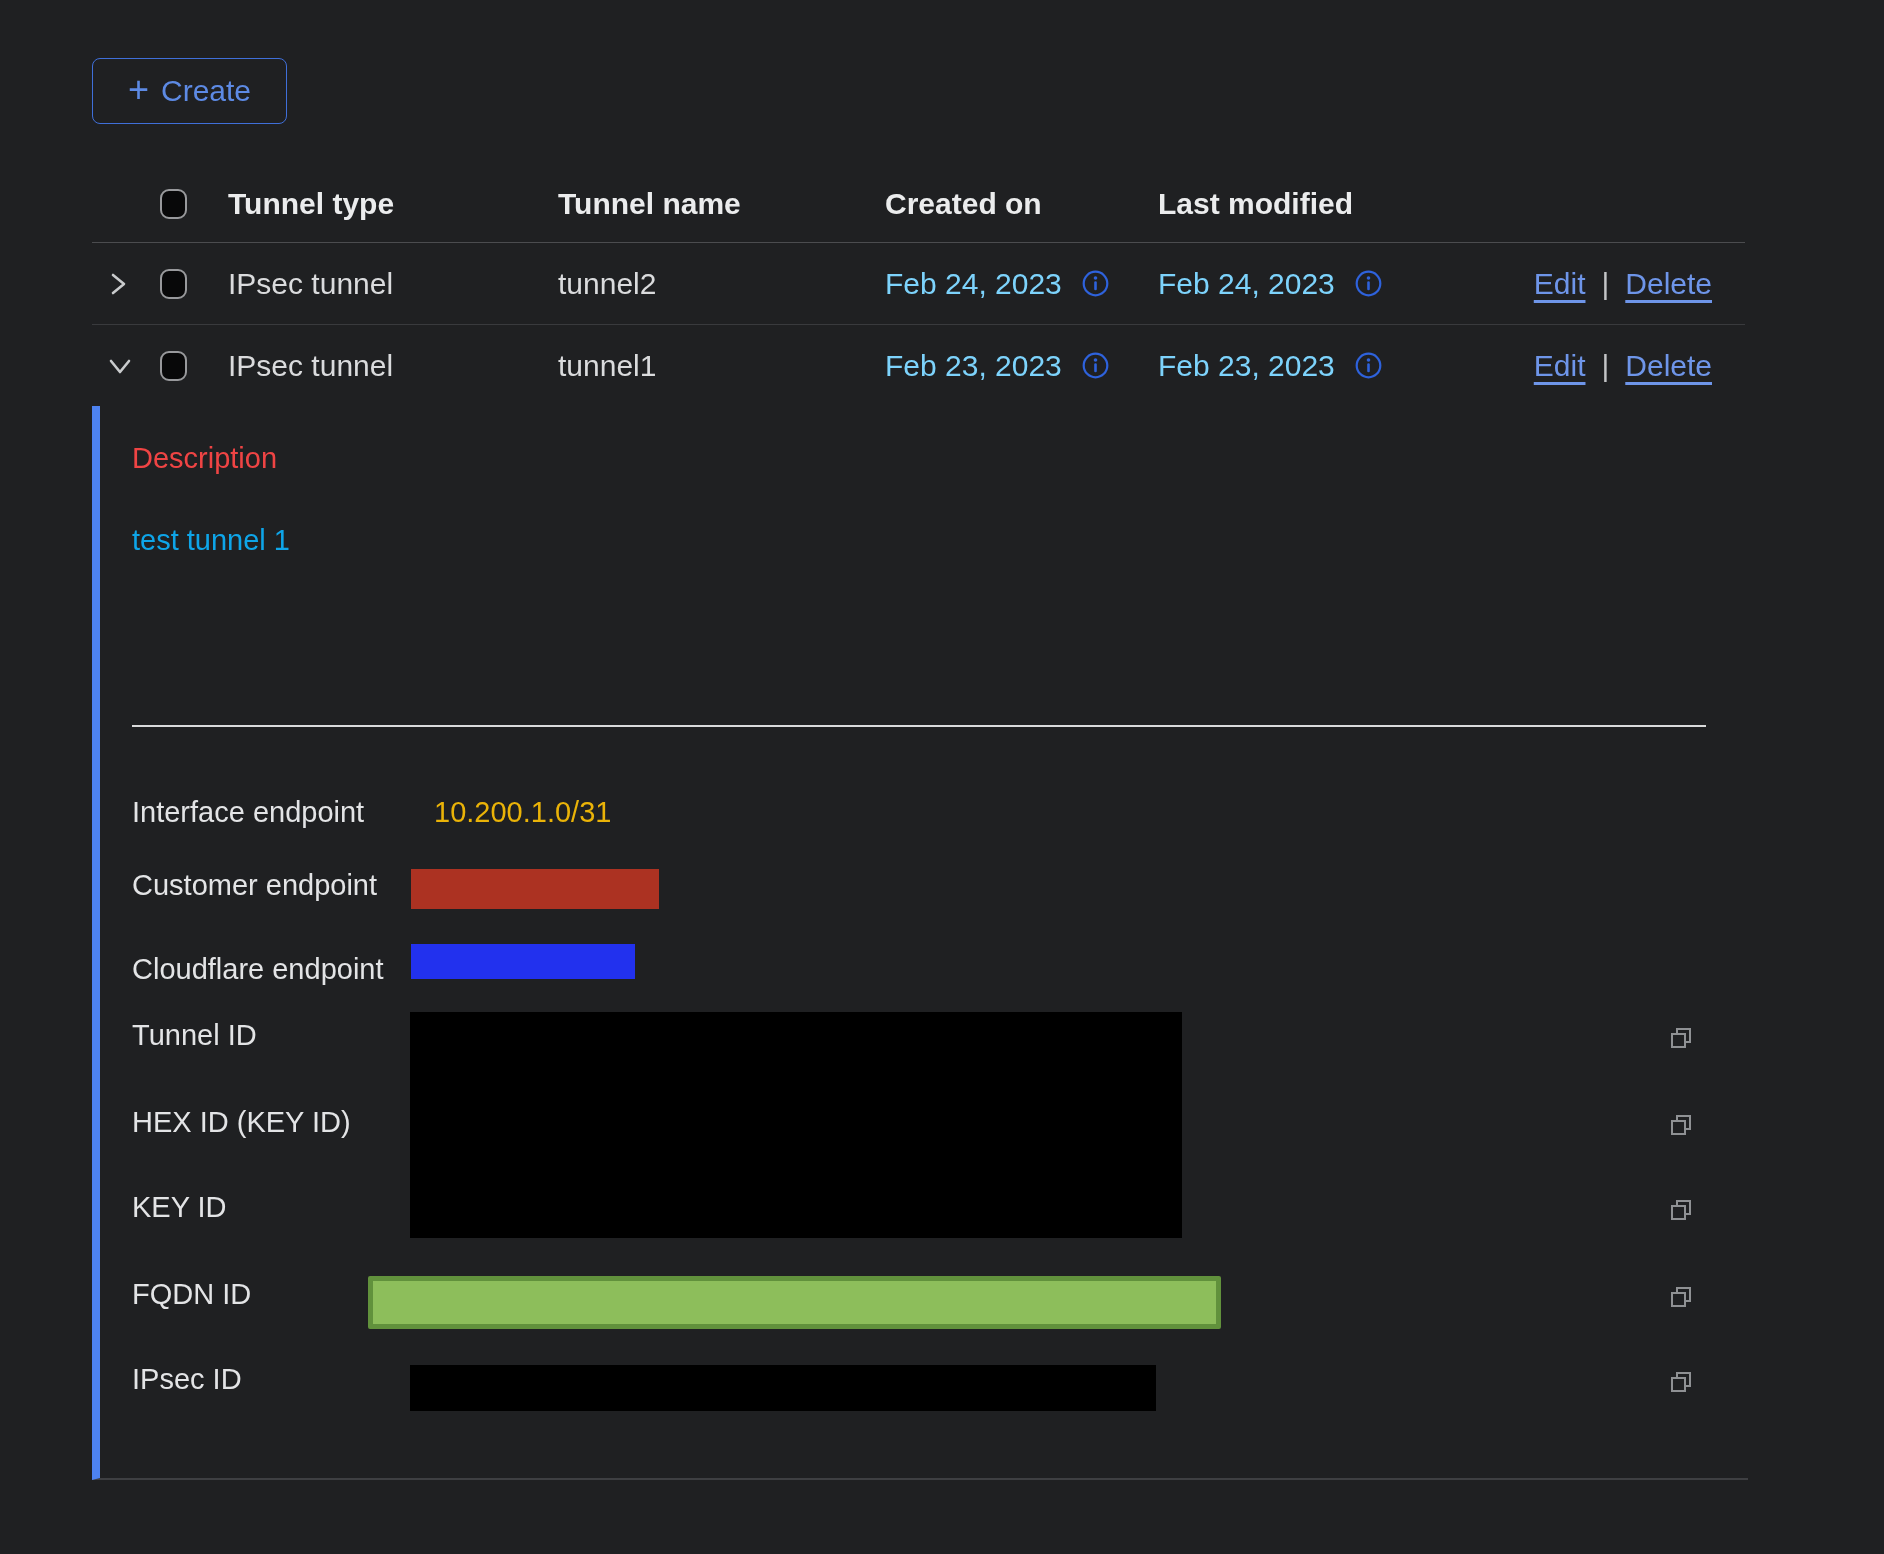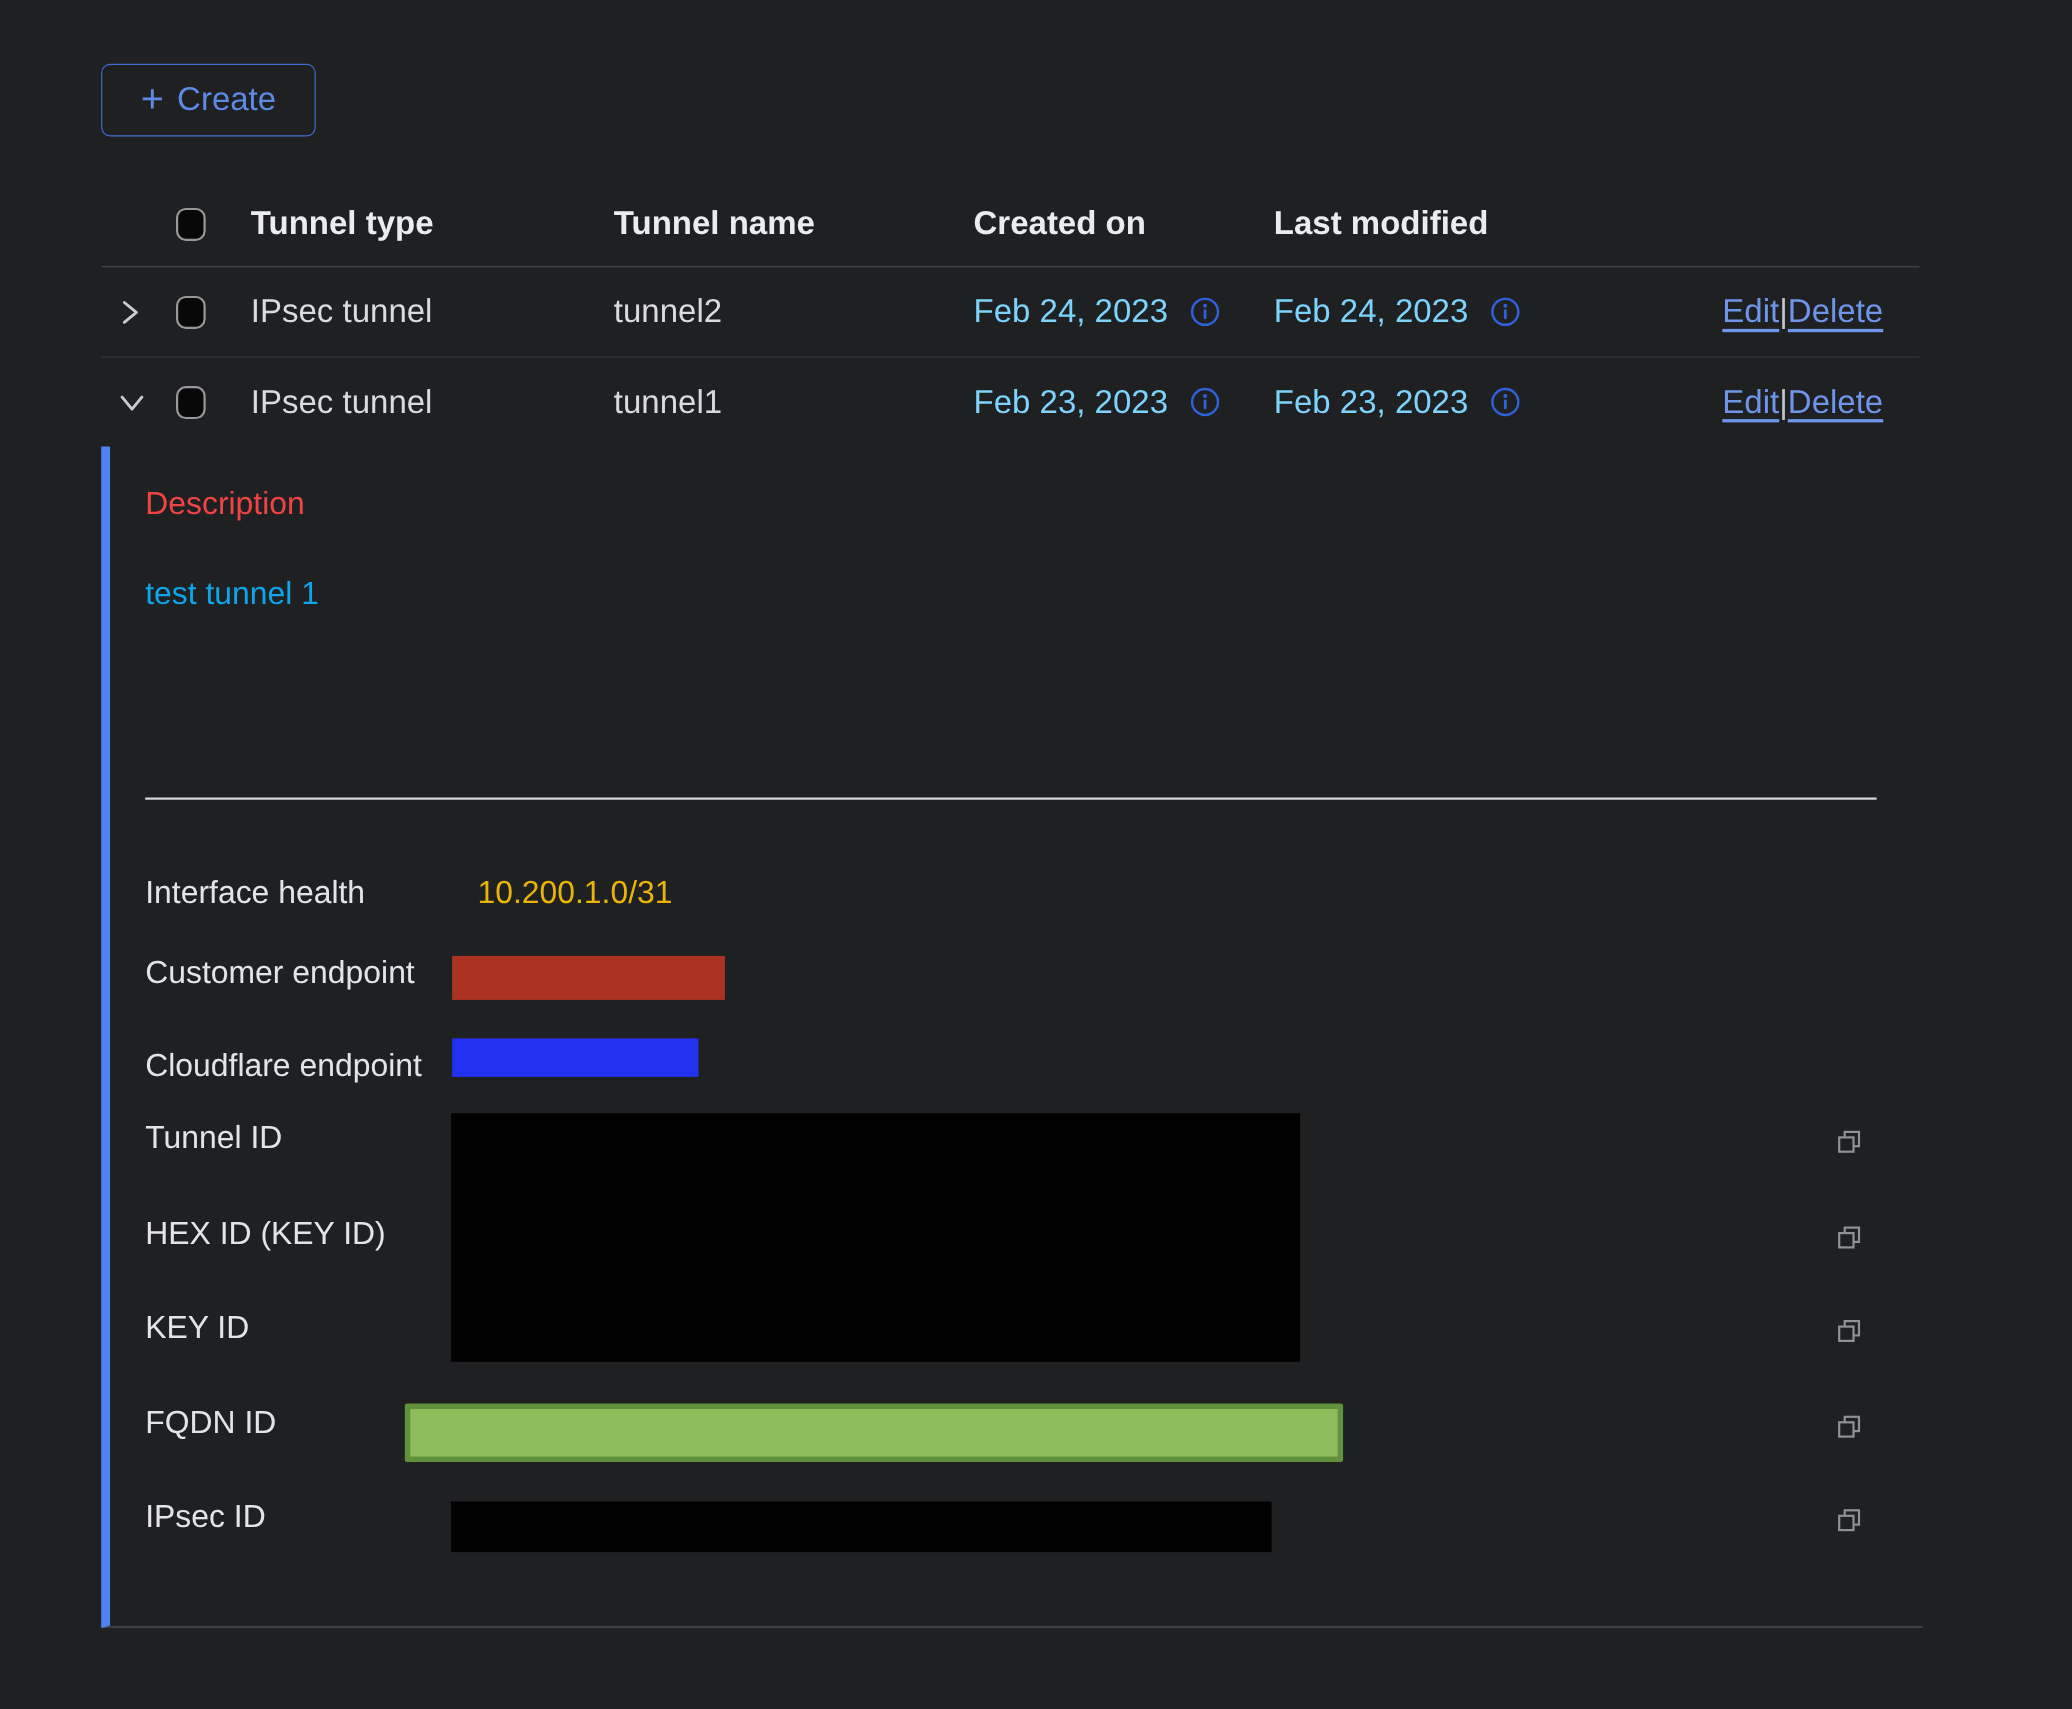--- a/index.html
+++ b/index.html
@@ -20,21 +20,21 @@
   .trow1 { top:243px; height:82px; border-bottom:1px solid #393a3d; }
   .trow2 { top:325px; height:81px; }
   .cell { position:absolute; top:50%; transform:translateY(-50%); font-size:30px; color:#dadbdd; white-space:nowrap; }
   .thead .cell { font-weight:700; color:#ebeced; }
   .col-chev { left:12px; }
   .col-cbx  { left:68px; }
   .col-type { left:136px; }
   .col-name { left:466px; }
   .col-created  { left:793px; display:flex; align-items:center; gap:20px; }
   .col-modified { left:1066px; display:flex; align-items:center; gap:20px; }
-  .col-actions  { left:auto; right:33px; display:flex; align-items:flex-end; }
+  .col-actions  { left:auto; right:33px; display:flex; align-items:flex-end; gap:16px; }
   .date-txt { color:#7dd3fc; }
   .checkbox { display:inline-block; width:27px; height:30px; border:2px solid #98999c; border-radius:9px; background:#080809; cursor:pointer; }
   .chev { display:inline-flex; cursor:pointer; }
   .link { color:#6e95e9; text-decoration:underline; text-underline-offset:6px; font-size:30px; cursor:pointer; }
   .pipe { color:#c3c5c7; font-size:30px; }
   .info { display:inline-flex; cursor:pointer; }
 
   
   .panel { position:absolute; left:92px; top:406px; width:1656px; height:1074px;
     border-left:8px solid #4d82f0; border-bottom:2px solid #3e3f42; }
@@ -149,21 +149,21 @@
   </div>
 
   <div class="panel">
 
     <div class="desc-label">Description</div>
     <div class="desc-value">test tunnel 1</div>
 
 
     <div class="white-divider"></div>
 
-    <div class="flabel" style="top:390px">Interface health</div>
+    <div class="flabel" style="top:390px">Interface endpoint</div>
     <div class="fvalue" style="top:390px">10.200.1.0/31</div>
 
     <div class="flabel" style="top:463px">Customer endpoint</div>
     <div class="redact red"></div>
 
     <div class="flabel" style="top:547px">Cloudflare endpoint</div>
     <div class="redact blue"></div>
 
     <div class="flabel" style="top:613px">Tunnel ID</div>
     <div class="flabel" style="top:700px">HEX ID (KEY ID)</div>

